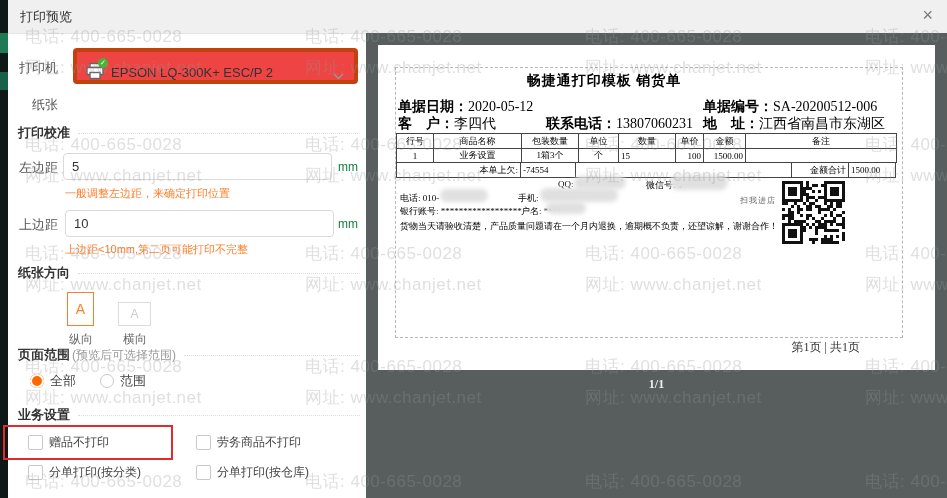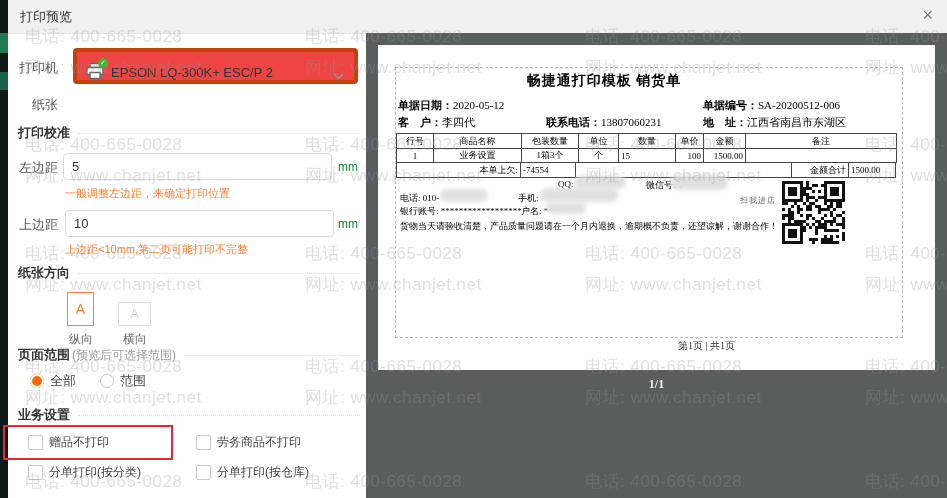--- a/index.html
+++ b/index.html
@@ -56,21 +56,21 @@
   
   .preview{position:absolute;left:358px;top:33px;width:581px;height:465px;background:#585e5e}
   .page{position:absolute;left:12px;top:12px;width:557px;height:325px;background:#fff;color:#000;
         font-family:"Liberation Serif","DejaVu Serif",serif}
   .indicator{position:absolute;left:12px;top:344px;width:557px;text-align:center;color:#efefef;
              font-size:12px;font-weight:bold;font-family:Liberation Serif, serif}
 
   
   .dashed{position:absolute;left:17px;top:22px;width:506px;height:269px;border:1px dashed #b8b8b8}
   .doc-title{position:absolute;left:20px;top:27px;width:412px;text-align:center;font-size:14px;font-weight:bold;letter-spacing:1px}
-  .dline{position:absolute;font-size:11px;white-space:nowrap}
+  .dline{position:absolute;font-size:14px;white-space:nowrap}
   .dline b{font-weight:bold}
   .pos-a{left:20px}.pos-b{left:168px}.pos-c{left:325px}
   .l1{top:53px}.l2{top:70px}
   .doc-table{position:absolute;left:18px;top:88px;width:500px;border-collapse:collapse;table-layout:fixed;font-size:9px}
   .doc-table td,.doc-table th{border:1px solid #444;padding:0 2px;height:13px;font-weight:normal;text-align:center;overflow:hidden;white-space:nowrap}
   .doc-table th{height:14px}
   .doc-table td.al{text-align:left}.doc-table td.ar{text-align:right}
   .sumrow{position:absolute;left:18px;top:118px;width:500px;height:15px;display:flex;box-sizing:border-box;
           border:1px solid #444;border-top:none;font-size:9px;align-items:center}
   .sumrow .sc{height:100%;display:flex;align-items:center;box-sizing:border-box;padding:0 2px}
@@ -78,21 +78,21 @@
   .sc2{width:55px;border-left:1px solid #444}
   .sc3{flex:1;border-left:1px solid #444}
   .sc4{width:57px;border-left:1px solid #444;justify-content:flex-end}
   .sc5{width:47px;border-left:1px solid #444}
   .fline{position:absolute;font-size:9px;white-space:nowrap}
   .f1{top:134px}.f2{top:147px}.f3{top:160px}.f4{top:175px}
   .fp1{left:22px}.fp-qq{left:180px}.fp-wx{left:268px}.fp-mob{left:140px}.fp-acct{left:143px}
   .blur{position:absolute;background:#e0e0e0;border-radius:8px;filter:blur(2px)}
   .qr-cap{position:absolute;left:362px;top:150px;font-size:8px;color:#666;letter-spacing:1px}
   .qr{position:absolute;left:404px;top:136px}
-  .pagelab{position:absolute;left:300px;top:294px;width:182px;text-align:left;font-size:10px;color:#333}
+  .pagelab{position:absolute;left:300px;top:294px;width:182px;text-align:right;font-size:12px;color:#333}
 
   
   .wm-layer{position:absolute;left:0;top:0;width:947px;height:498px;z-index:40;pointer-events:none;overflow:hidden}
   .wm{position:absolute;font-size:17px;color:rgba(150,150,150,.30);white-space:nowrap;
       font-family:"Liberation Sans",sans-serif;letter-spacing:.5px}
 </style>
 </head>
 <body>
 
 <div class="edge">

